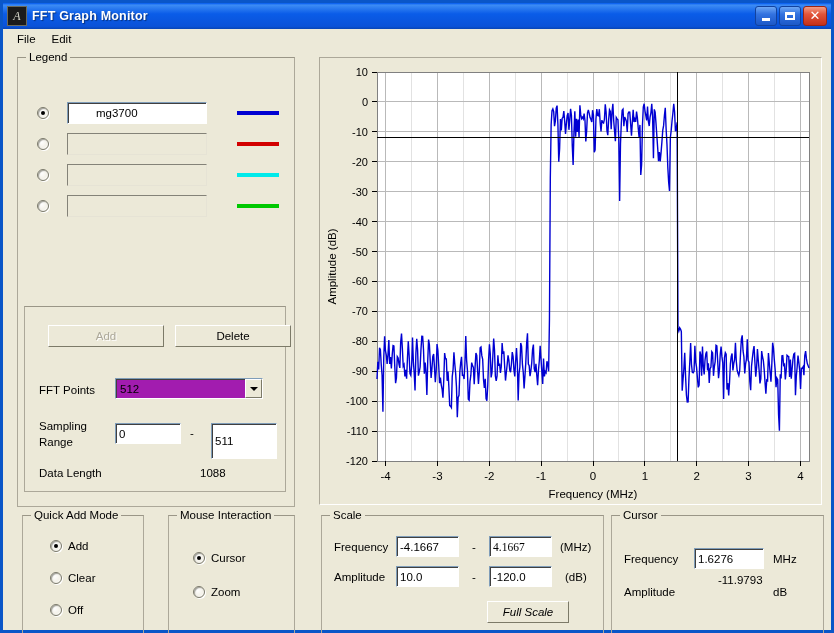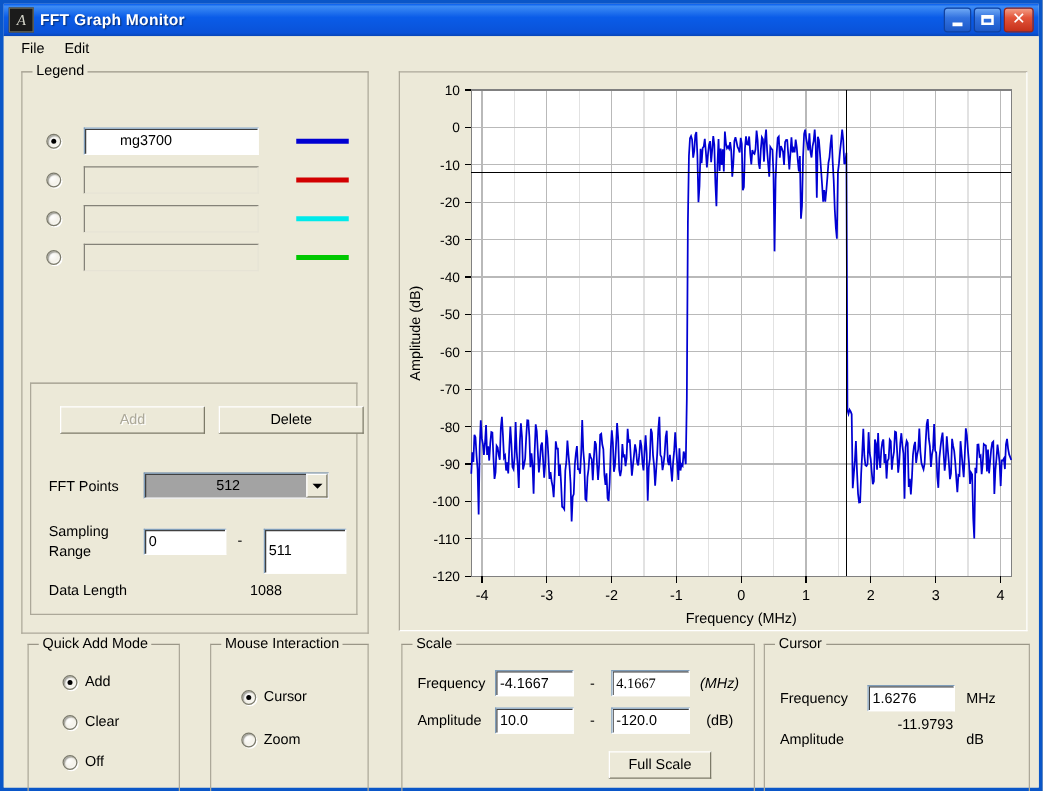--- a/index.html
+++ b/index.html
@@ -112,24 +112,24 @@
   }
   .radio.on .dot:after{
     content:"";position:absolute;left:3px;top:3px;width:4px;height:4px;
     border-radius:50%;background:#000;
   }
   .radio .rlab{margin-left:6px;font-size:11.5px;color:#000;white-space:nowrap;}
   .lbl{position:absolute;font-size:11.5px;color:#000;white-space:nowrap;}
   .swatch{position:absolute;height:4px;}
   
   .combo{
-    position:absolute;background:#a3a3a3;
+    position:absolute;background:#a21caf;
     border:1px solid;border-color:#7f9db9 #fff #fff #7f9db9;
     box-shadow: inset 1px 1px 0 #404040;
-    box-sizing:border-box;display:flex;align-items:center;text-align:center;
+    box-sizing:border-box;display:flex;align-items:center;
   }
   .combo .cval{padding-left:4px;font-size:11.5px;flex:1;}
   .combo .cbtn{
     width:17px;height:100%;
     background:#ece9d8;border:1px solid;
     border-color:#fff #7c7a68 #7c7a68 #fff;
     display:flex;align-items:center;justify-content:center;box-sizing:border-box;
   }
   .combo .cbtn i{
     display:block;width:0;height:0;border-left:4px solid transparent;
@@ -265,33 +265,33 @@
       <div class="gtitle">Scale</div>
 
       <div class="lbl" style="left:12px;top:25px;">Frequency</div>
       <div class="txt" style="position:absolute;left:74px;top:20px;width:63px;height:21px;">
           <span>-4.1667</span>
         </div>
       <div class="lbl" style="left:150px;top:25px;">-</div>
       <div class="txt" style="position:absolute;left:167px;top:20px;width:63px;height:21px;font-family:Liberation Serif, serif;">
           <span>4.1667</span>
         </div>
-      <div class="lbl" style="left:238px;top:25px;font-style:italic;">(MHz)</div>
+      <div class="lbl" style="left:238px;top:25px;">(MHz)</div>
 
       <div class="lbl" style="left:12px;top:55px;">Amplitude</div>
       <div class="txt" style="position:absolute;left:74px;top:50px;width:63px;height:21px;">
           <span>10.0</span>
         </div>
       <div class="lbl" style="left:150px;top:55px;">-</div>
       <div class="txt" style="position:absolute;left:167px;top:50px;width:63px;height:21px;">
           <span>-120.0</span>
         </div>
       <div class="lbl" style="left:243px;top:55px;">(dB)</div>
 
-      <div class="btn" style="position:absolute;left:165px;top:85px;width:82px;height:22px;">Full Scale</div>
+      <div class="btn" style="position:absolute;left:165px;top:85px;width:82px;height:22px;font-style:italic;">Full Scale</div>
     </div>
 
     <div class="group" style="left:608px;top:467px;width:211px;height:142px;">
       <div class="gtitle">Cursor</div>
 
       <div class="lbl" style="left:12px;top:37px;">Frequency</div>
       <div class="txt" style="position:absolute;left:82px;top:32px;width:70px;height:21px;">
           <span>1.6276</span>
         </div>
       <div class="lbl" style="left:161px;top:37px;">MHz</div>

